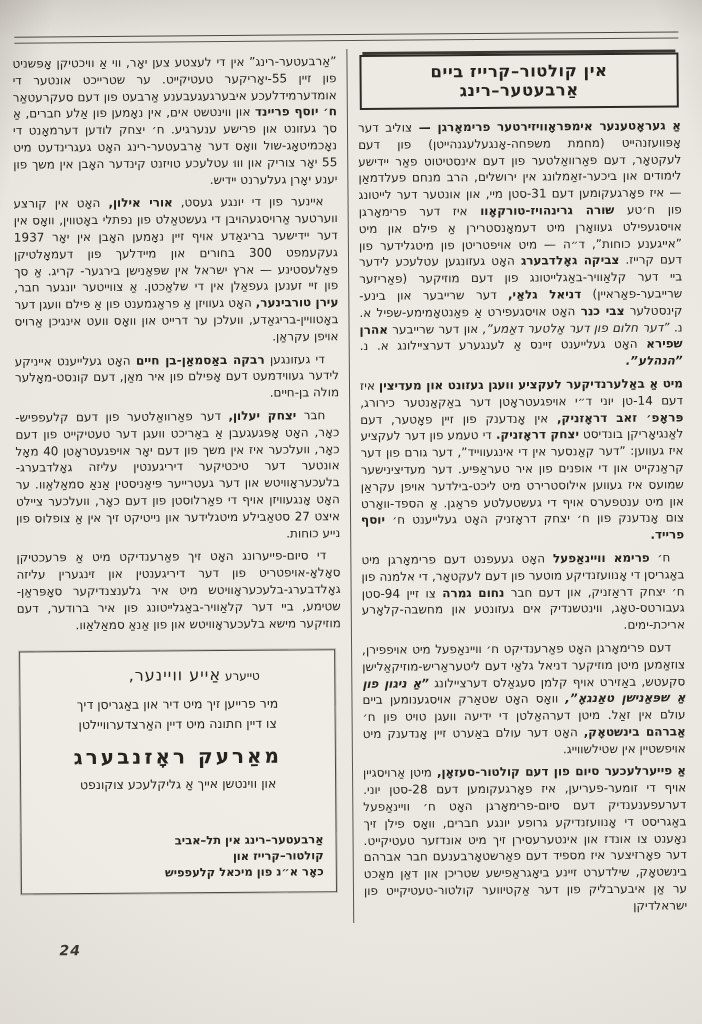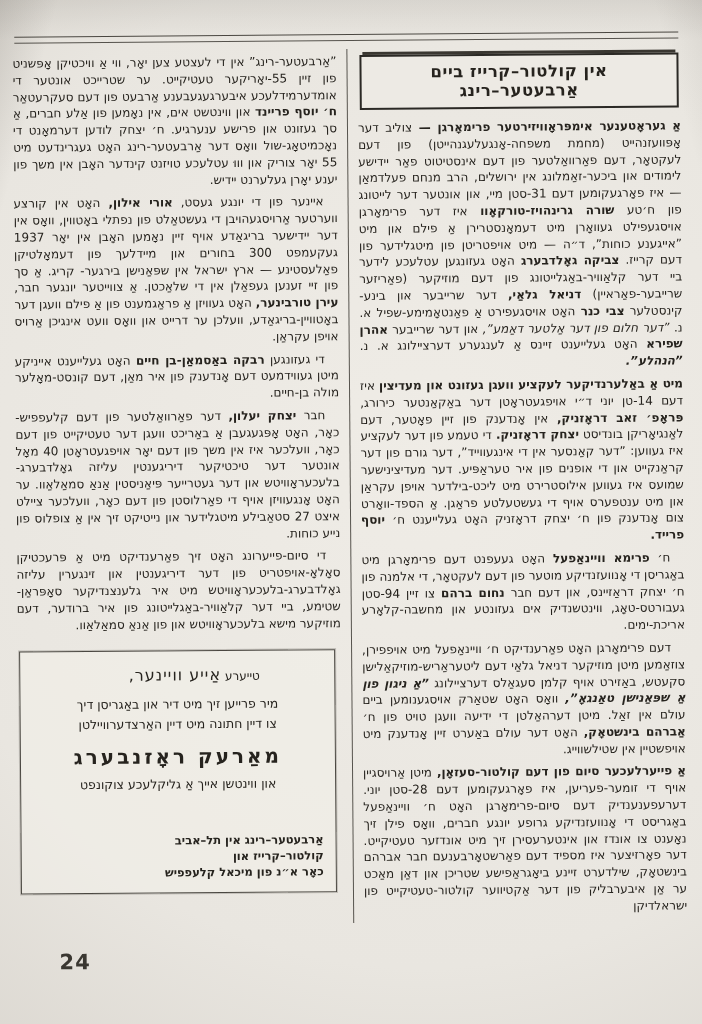--- a/index.html
+++ b/index.html
@@ -55,23 +55,24 @@
   .ad-salutation{text-align:center;font-size:12px;margin-bottom:10px;}
   .ad-salutation .name{font-size:16px;letter-spacing:1px;margin-left:34px;}
   .ad-line{text-align:center;font-size:12.5px;line-height:20px;}
   .ad-name{
     text-align:center;font-size:20px;font-weight:bold;letter-spacing:3px;
     margin:10px 0 6px 0;
   }
   .ad-org{margin-top:auto;padding-top:26px;font-size:11.5px;font-weight:bold;line-height:16px;}
   .ad-org div{white-space:nowrap;}
   .page-number{
-    position:absolute;left:56px;bottom:52px;
-    font-size:21px;font-weight:bold;color:#3a3731;letter-spacing:1px;
+    position:absolute;left:56px;bottom:68px;
+    font-size:14px;font-weight:bold;color:#3a3731;letter-spacing:1px;
     direction:ltr;
+    font-style:italic;
   }
   
   .shade{position:absolute;inset:0;pointer-events:none;
     background:
       linear-gradient(105deg, rgba(90,85,78,.18) 0%, rgba(90,85,78,0) 6%),
       linear-gradient(255deg, rgba(90,85,78,.10) 0%, rgba(90,85,78,0) 5%),
       linear-gradient(180deg, rgba(90,85,78,.12) 0%, rgba(90,85,78,0) 4%);
   }
 </style>
 </head>
@@ -85,31 +86,31 @@
 
     <div class="columns">
 
       <div class="col col-right">
         <div class="header-box">
           <span>אין קולטור–קרייז ביים אַרבעטער–רינג</span>
         </div>
         <div>
             <p class="para flush"><span class="b">אַ געראָטענער אימפּראָוויזירטער פרימאָרגן — </span><span>צוליב דער אָפּוועזנהייט (מחמת משפחה-אָנגעלעגנהייטן) פון דעם לעקטאָר, דעם פאַרוואַלטער פון דעם אינסטיטוט פאַר יידישע לימודים און ביכער-זאַמלונג אין ירושלים, הרב מנחם פעלדמאַן — איז פאָרגעקומען דעם 31-סטן מיי, און אונטער דער לייטונג פון ח׳טע </span><span class="b">שורה גרינהויז-טורקאָוו</span><span> איז דער פרימאָרגן אויסגעפילט געוואָרן מיט דעמאָנסטרירן אַ פילם און מיט ”אייגענע כוחות”, ד״ה — מיט אויפטריטן פון מיטגלידער פון דעם קרייז. </span><span class="b">צביקה גאָלדבערג</span><span> האָט געזונגען עטלעכע לידער ביי דער קלאַוויר-באַגלייטונג פון דעם מוזיקער (פאַריזער שרייבער-פאַראיין) </span><span class="b">דניאל גלאַי,</span><span> דער שרייבער און בינע- קינסטלער </span><span class="b">צבי כנר</span><span> האָט אויסגעפירט אַ פאַנטאָמימע-שפיל א. נ. </span><span class="i">”דער חלום פון דער אַלטער דאַמע”,</span><span> און דער שרייבער </span><span class="b">אהרן שפירא</span><span> האָט געלייענט זיינס אַ לענגערע דערציילונג א. נ. </span><span class="b i">”הנהלע”.</span></p>
             <p class="para flush"><span class="b">מיט אַ באַלערנדיקער לעקציע וועגן געזונט און מעדיצין</span><span> איז דעם 14-טן יוני ד״י אויפגעטראָטן דער באַקאַנטער כירורג, </span><span class="b">פּראָפ׳ זאב דראָזניק,</span><span> אין אָנדענק פון זיין פאָטער, דעם לאַנגיאָריקן בונדיסט </span><span class="b">יצחק דראָזניק.</span><span> די טעמע פון דער לעקציע איז געווען: ”דער קאַנסער אין די אינגעווייד”, דער גורם פון דער קראַנקייט און די אופנים פון איר טעראַפּיע. דער מעדיצינישער שמועס איז געווען אילוסטרירט מיט ליכט-בילדער אויפן עקראַן און מיט ענטפערס אויף די געשטעלטע פראַגן. אַ הספד-וואָרט צום אָנדענק פון ח׳ יצחק דראָזניק האָט געלייענט ח׳ </span><span class="b">יוסף פרייד.</span></p>
-            <p class="para"><span>ח׳ </span><span class="b">פרימא וויינאַפעל</span><span> האָט געעפנט דעם פרימאָרגן מיט באַגריסן די אָנוועזנדיקע מוטער פון דעם לעקטאָר, די אלמנה פון ח׳ יצחק דראַזיינס, און דעם חבר </span><span class="b">נחום ברהם</span><span> צו זיין 94-סטן געבורטס-טאָג, ווינטשנדיק אים געזונטע און מחשבה-קלאָרע אריכת-ימים.</span></p>
+            <p class="para"><span>ח׳ </span><span class="b">פרימא וויינאַפעל</span><span> האָט געעפנט דעם פרימאָרגן מיט באַגריסן די אָנוועזנדיקע מוטער פון דעם לעקטאָר, די אלמנה פון ח׳ יצחק דראַזניק, און דעם חבר </span><span class="b">נחום גמרה</span><span> צו זיין 94-סטן געבורטס-טאָג, ווינטשנדיק אים געזונטע און מחשבה-קלאָרע אריכת-ימים.</span></p>
             <p class="para"><span>דעם פרימאָרגן האָט פאַרענדיקט ח׳ וויינאַפעל מיט אויפפירן, צוזאַמען מיטן מוזיקער דניאל גלאַי דעם ליטעראַריש-מוזיקאַלישן סקעטש, באַזירט אויף קלמן סעגאַלס דערציילונג </span><span class="b i">”אַ ניגון פון אַ שפּאַנישן טאַנגאָ”,</span><span> וואָס האָט שטאַרק אויסגענומען ביים עולם אין זאַל. מיטן דערהאַלטן די ידיעה וועגן טויט פון ח׳ </span><span class="b">אַברהם בינשטאָק,</span><span> האָט דער עולם באַערט זיין אָנדענק מיט אויפשטיין אין שטילשווייג.</span></p>
             <p class="para flush"><span class="b">אַ פייערלעכער סיום פון דעם קולטור-סעזאָן,</span><span> מיטן אַרויסגיין אויף די זומער-פעריען, איז פאָרגעקומען דעם 28-סטן יוני. דערעפענענדיק דעם סיום-פרימאָרגן האָט ח׳ וויינאַפעל באַגריסט די אָנוועזנדיקע גרופע יונגע חברים, וואָס פילן זיך נאָענט צו אונדז און אינטערעסירן זיך מיט אונדזער טעטיקייט. דער פאָרזיצער איז מספיד דעם פאַרשטאָרבענעם חבר אברהם בינשטאָק, שילדערט זיינע ביאָגראַפישע שטריכן און דאַן מאַכט ער אַן איבערבליק פון דער אַקטיווער קולטור-טעטיקייט פון ישראלדיקן</span></p>
           </div>
       </div>
 
       <div class="col col-left">
         <div>
             <p class="para flush"><span>”אַרבעטער-רינג” אין די לעצטע צען יאָר, ווי אַ וויכטיקן אָפּשניט פון זיין 55-יאָריקער טעטיקייט. ער שטרייכט אונטער די אומדערמידלעכע איבערגעגעבענע אַרבעט פון דעם סעקרעטאַר </span><span class="b">ח׳ יוסף פריינד</span><span> און ווינטשט אים, אין נאָמען פון אַלע חברים, אַ סך געזונט און פרישע ענערגיע. ח׳ יצחק לודען דערמאָנט די נאָכמיטאָג-שול וואָס דער אַרבעטער-רינג האָט געגרינדעט מיט 55 יאָר צוריק און וווּ עטלעכע טויזנט קינדער האָבן אין משך פון יענע יאָרן געלערנט יידיש.</span></p>
             <p class="para"><span>איינער פון די יונגע געסט, </span><span class="b">אורי אילון,</span><span> האָט אין קורצע ווערטער אַרויסגעהויבן די געשטאַלט פון נפתלי באָטווין, וואָס אין דער יידישער בריגאַדע אויף זיין נאָמען האָבן אין יאָר 1937 געקעמפט 300 בחורים און מיידלעך פון דעמאָלטיקן פאַלעסטינע — ארץ ישראל אין שפּאַנישן בירגער- קריג. אַ סך פון זיי זענען געפאַלן אין די שלאַכטן. אַ צווייטער יונגער חבר, </span><span class="b">עירן טורבינער,</span><span> האָט געוויזן אַ פראַגמענט פון אַ פילם וועגן דער באָטוויין-בריגאַדע, וועלכן ער דרייט און וואָס וועט אינגיכן אַרויס אויפן עקראַן.</span></p>
-            <p class="para"><span>די געזונגען </span><span class="b">רבקה באַסמאַן-בן חיים</span><span> האָט געלייענט אייניקע מיטן געווידמעט דעם אָנדענק פון איר מאַן, דעם קונסט-מאָלער מולה בן-חיים.</span></p>
+            <p class="para"><span>די געזונגען </span><span class="b">רבקה באַסמאַן-בן חיים</span><span> האָט געלייענט אייניקע לידער געווידמעט דעם אָפילם פון איר מאַן, דעם קונסט-מאָלער מולה בן-חיים.</span></p>
             <p class="para"><span>חבר </span><span class="b">יצחק יעלון,</span><span> דער פאַרוואַלטער פון דעם קלעפפיש- כאָר, האָט אָפּגעגעבן אַ באַריכט וועגן דער טעטיקייט פון דעם כאָר, וועלכער איז אין משך פון דעם יאָר אויפגעטראָטן 40 מאָל אונטער דער טיכטיקער דיריגענטין עליזה גאָלדבערג- בלעכעראָוויטש און דער געטרייער פּיאַניסטין אַנאַ סמאַלאַוו. ער האָט אָנגעוויזן אויף די פאַרלוסטן פון דעם כאָר, וועלכער ציילט איצט 27 סטאַבילע מיטגלידער און נייטיקט זיך אין אַ צופלוס פון נייע כוחות.</span></p>
             <p class="para"><span>די סיום-פייערונג האָט זיך פאַרענדיקט מיט אַ פּרעכטיקן סאָלאָ-אויפטריט פון דער דיריגענטין און זינגערין עליזה גאָלדבערג-בלעכעראָוויטש מיט איר גלענצנדיקער סאָפּראַן- שטימע, ביי דער קלאַוויר-באַגלייטונג פון איר ברודער, דעם מוזיקער מישא בלעכעראָוויטש און פון אַנאַ סמאַלאַוו.</span></p>
           </div>
 
         <div class="ad-box">
           <div class="ad-salutation">
             <span>טייערע </span><span class="name">אַייע וויינער,</span>
           </div>
           <div class="ad-line">מיר פרייען זיך מיט דיר און באַגריסן דיך</div>
           <div class="ad-line">צו דיין חתונה מיט דיין האַרצדערוויילטן</div>

